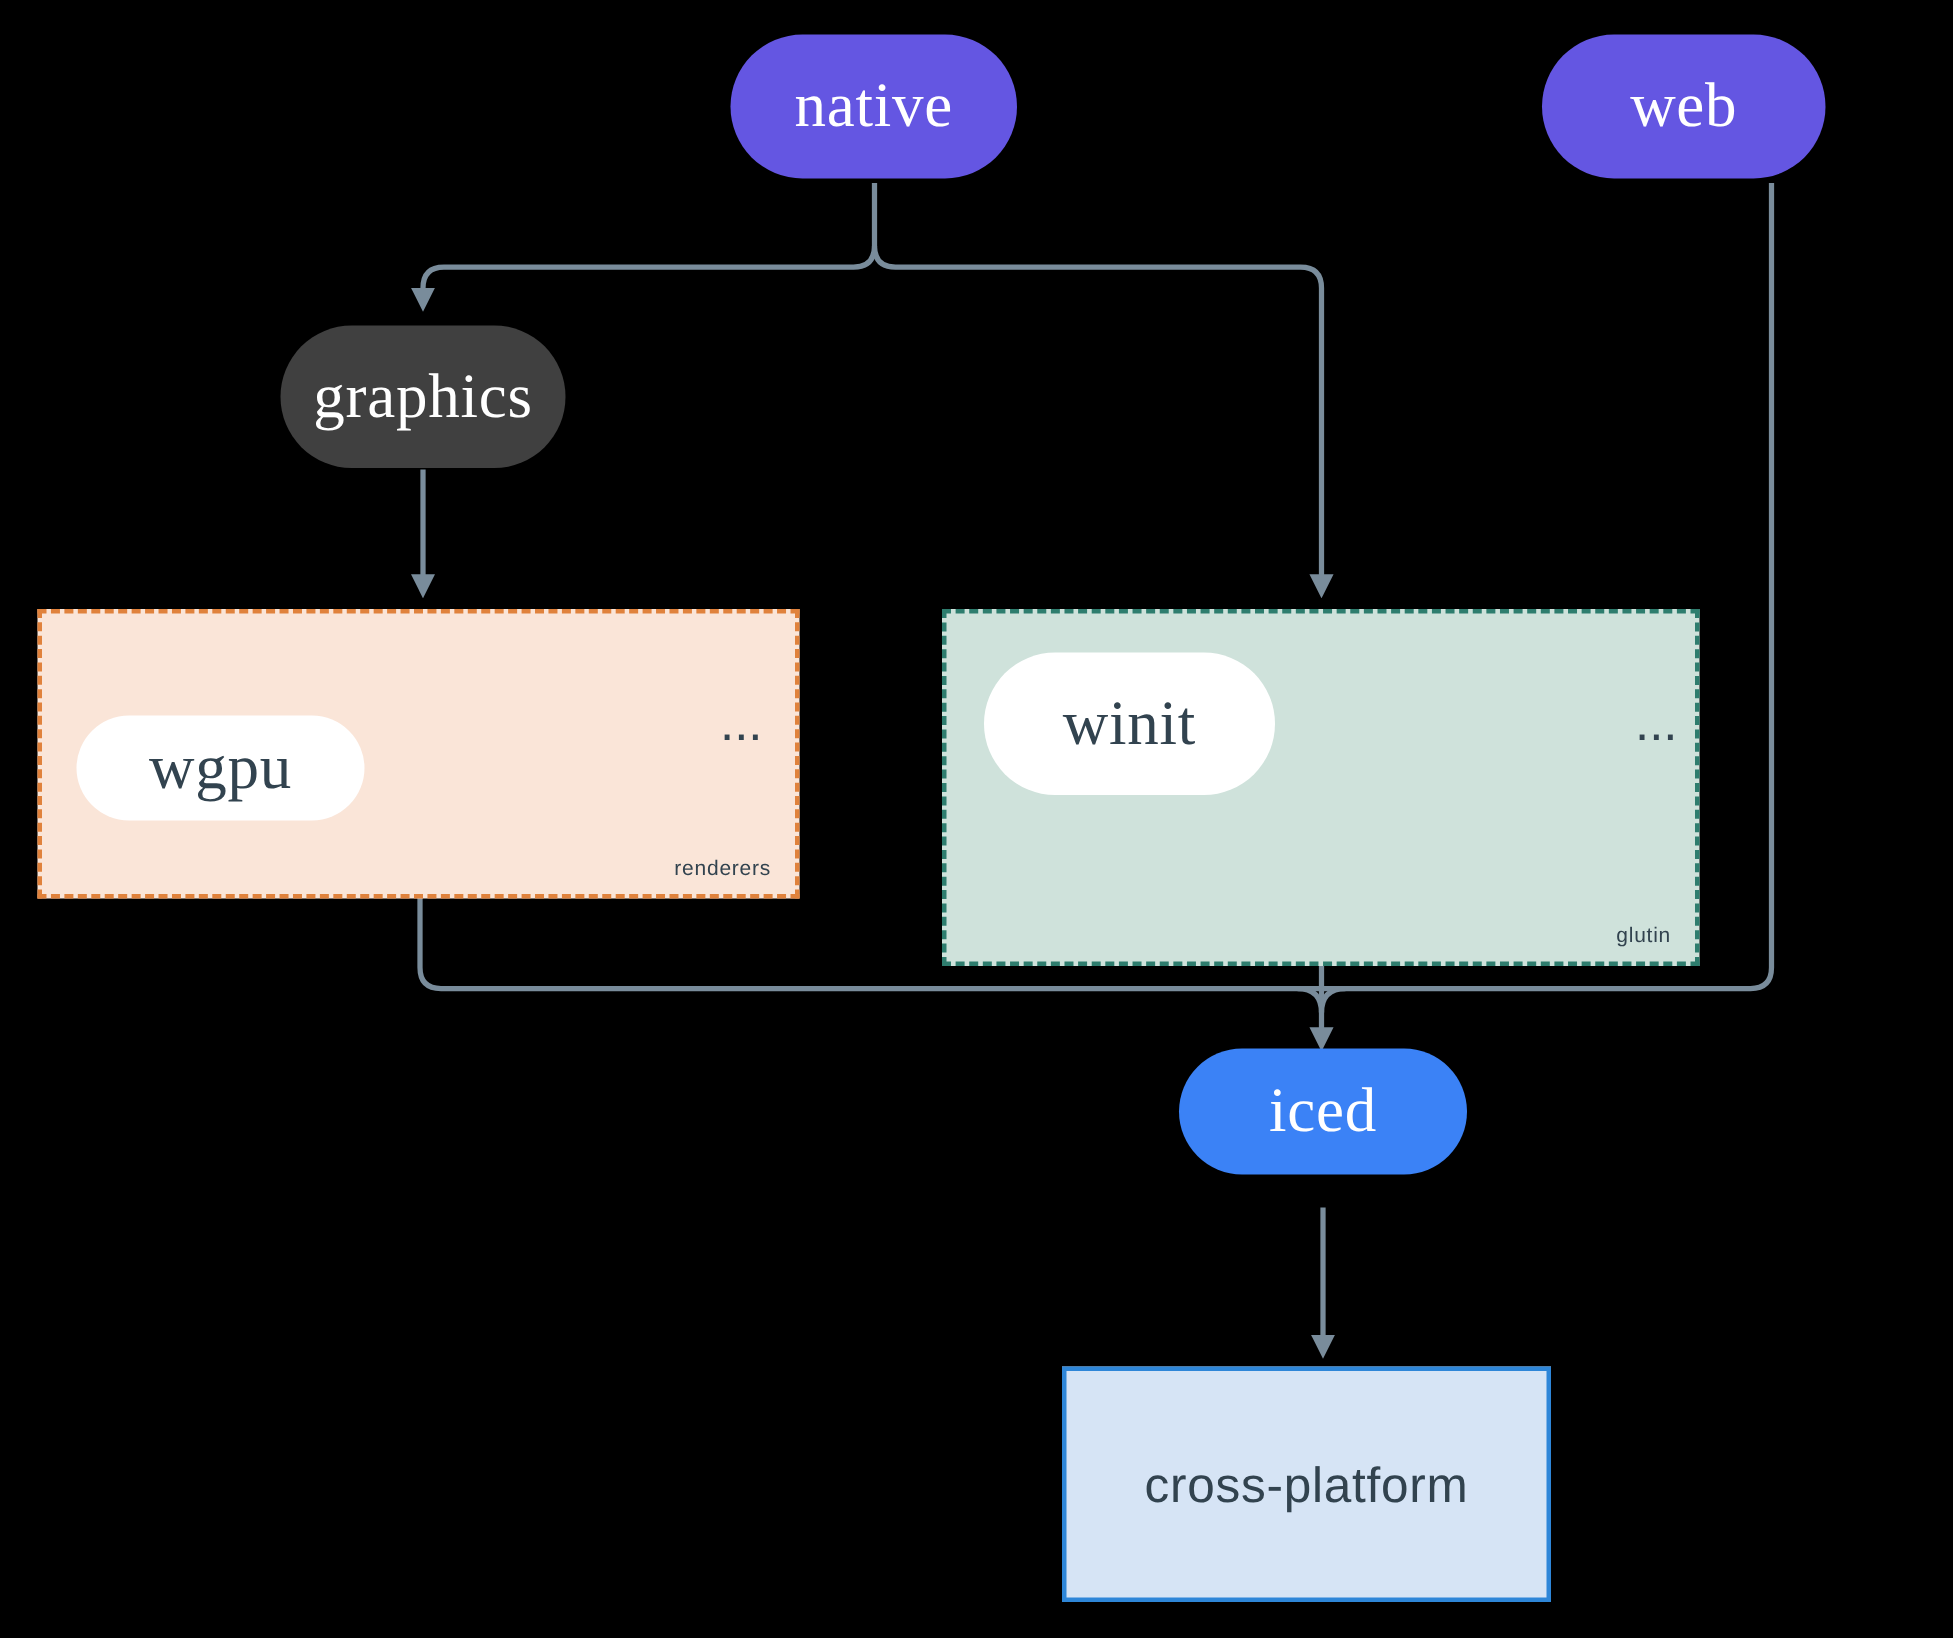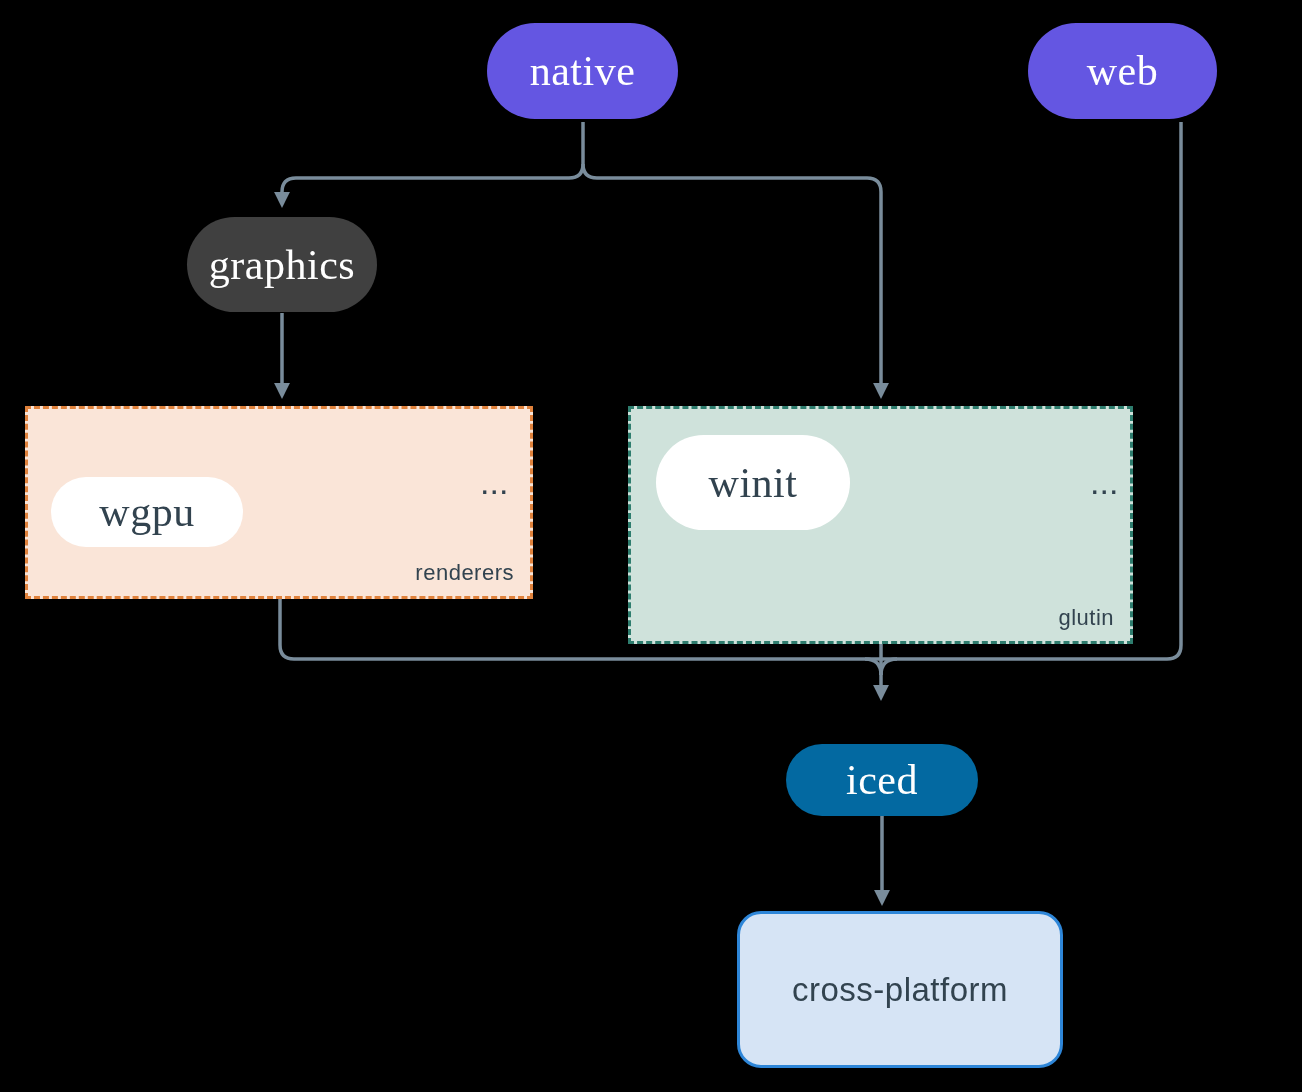--- a/index.html
+++ b/index.html
@@ -25,21 +25,21 @@
     font-family: Liberation Serif, serif;
   }
   .pill.colored { color: #FFFFFF; }
   .pill.white { background: #FFFFFF; color: #32434F; }
   .group-box {
     position: absolute;
     border: 3px dashed;
   }
   .group-label {
     position: absolute; right: 16px; bottom: 10px;
-    font-size: 22px; color: #32434F;
+    font-size: 14px; color: #32434F;
     letter-spacing: 0.5px;
   }
   .ellipsis {
     position: absolute;
     display: flex; align-items: center;
     font-size: 34px; color: #32434F;
     height: 95px;
   }
   .app-box {
     position: absolute;
@@ -90,17 +90,17 @@
   <div class="ellipsis" style="left:452px; top:26px;">...</div>
   <div class="group-label">renderers</div>
 </div>
 
 <div class="group-box" style="left:628px; top:406px; width:505px; height:238px; background:#CFE2DB; border-color:#2E7D6E;">
   <div class="pill white" style="left:25px; top:26px; width:194px; height:95px;">winit</div>
   <div class="ellipsis" style="left:459px; top:26px;">...</div>
   <div class="group-label">glutin</div>
 </div>
 
-<div class="pill colored" style="left:786px; top:744px; width:192px; height:72px; background:#0369a1;">iced</div>
+<div class="pill colored" style="left:786px; top:699px; width:192px; height:84px; background:#3b82f6;">iced</div>
 
-<div class="app-box" style="left:737px; top:911px; width:326px; height:157px;border-radius:24px;">
+<div class="app-box" style="left:708px; top:911px; width:326px; height:157px;">
   <span>cross-platform</span>
 </div>
 
 </body></html>

